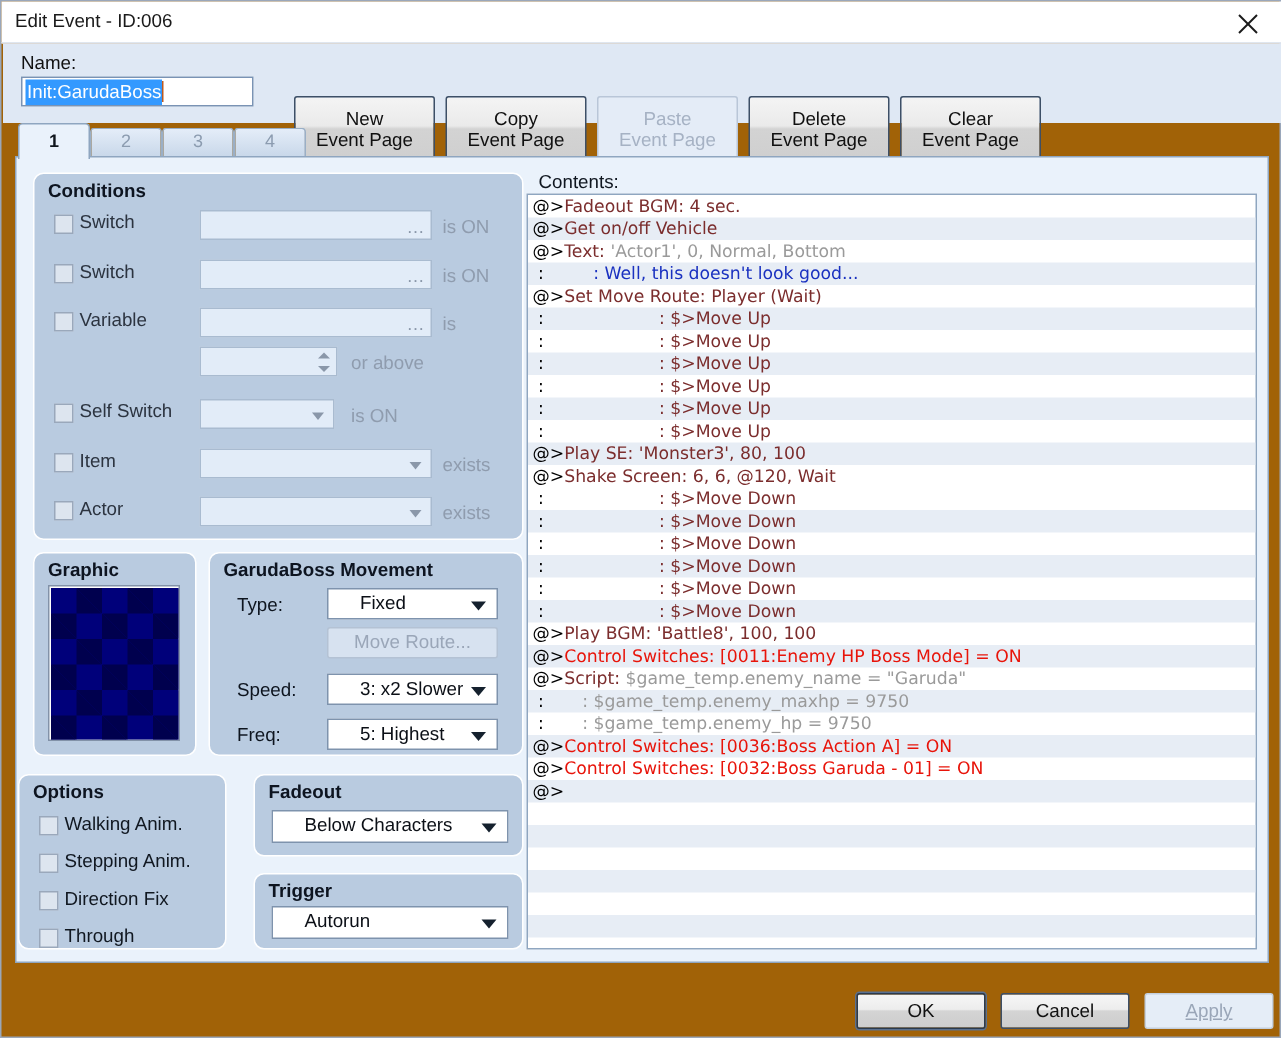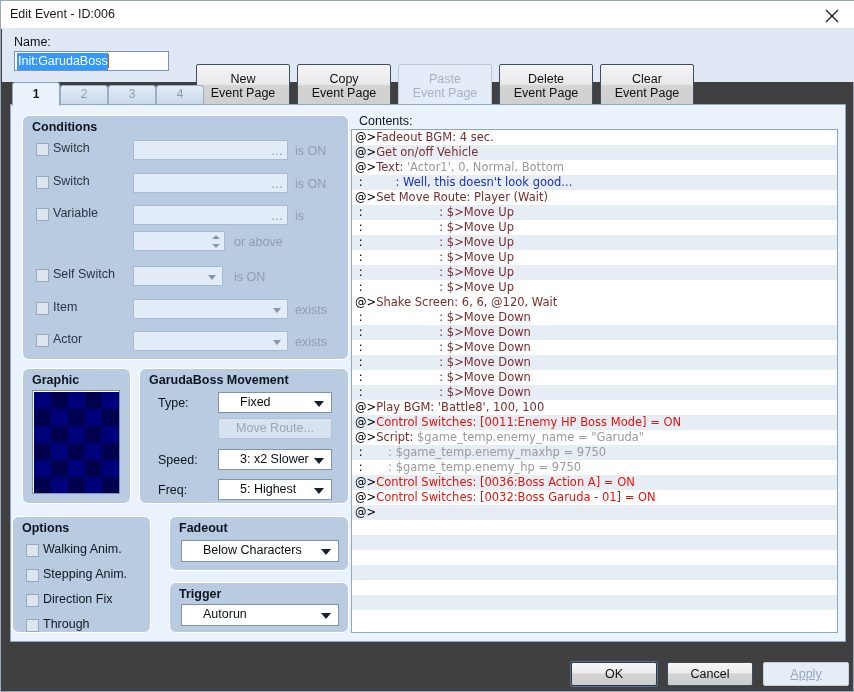--- a/index.html
+++ b/index.html
@@ -9,21 +9,21 @@
     overflow: hidden;
     background: #c3d0e2;
     font-family: "Liberation Sans", sans-serif;
     font-size: 12px;
     color: #0b0b0b;
   }
   #window {
     position: relative;
     width: 854px; height: 692px;
     box-sizing: border-box;
-    background: #404040;
+    background: #a16207;
     border: 1px solid #9aa7ba;
   }
 
   
   #titlebar {
     position: absolute; left: 0; top: 0;
     width: 854px; height: 28px;
     background: #ffffff;
     border-bottom: 1px solid #dfe6ef;
     box-sizing: border-box;
@@ -520,20 +520,21 @@
         <div class="cline alt"><span class="at">@&gt;</span><span class="cmd">Get on/off Vehicle</span></div>
         <div class="cline"><span class="at">@&gt;</span><span class="cmd">Text: </span><span class="param">'Actor1', 0, Normal, Bottom</span></div>
         <div class="cline alt"><span class="at"> : </span><span class="dlg">        : Well, this doesn't look good...</span></div>
         <div class="cline"><span class="at">@&gt;</span><span class="cmd">Set Move Route: Player (Wait)</span></div>
         <div class="cline alt"><span class="at"> : </span><span class="cmd">                    : $&gt;Move Up</span></div>
         <div class="cline"><span class="at"> : </span><span class="cmd">                    : $&gt;Move Up</span></div>
         <div class="cline alt"><span class="at"> : </span><span class="cmd">                    : $&gt;Move Up</span></div>
         <div class="cline"><span class="at"> : </span><span class="cmd">                    : $&gt;Move Up</span></div>
         <div class="cline alt"><span class="at"> : </span><span class="cmd">                    : $&gt;Move Up</span></div>
         <div class="cline"><span class="at"> : </span><span class="cmd">                    : $&gt;Move Up</span></div>
+        <div class="cline alt"><span class="at">@&gt;</span><span class="cmd">Play SE: 'Monster3', 80, 100</span></div>
         <div class="cline"><span class="at">@&gt;</span><span class="cmd">Shake Screen: 6, 6, @120, Wait</span></div>
         <div class="cline"><span class="at"> : </span><span class="cmd">                    : $&gt;Move Down</span></div>
         <div class="cline alt"><span class="at"> : </span><span class="cmd">                    : $&gt;Move Down</span></div>
         <div class="cline"><span class="at"> : </span><span class="cmd">                    : $&gt;Move Down</span></div>
         <div class="cline alt"><span class="at"> : </span><span class="cmd">                    : $&gt;Move Down</span></div>
         <div class="cline"><span class="at"> : </span><span class="cmd">                    : $&gt;Move Down</span></div>
         <div class="cline alt"><span class="at"> : </span><span class="cmd">                    : $&gt;Move Down</span></div>
         <div class="cline"><span class="at">@&gt;</span><span class="cmd">Play BGM: 'Battle8', 100, 100</span></div>
         <div class="cline alt"><span class="at">@&gt;</span><span class="sw">Control Switches: [0011:Enemy HP Boss Mode] = ON</span></div>
         <div class="cline"><span class="at">@&gt;</span><span class="cmd">Script: </span><span class="param">$game_temp.enemy_name = "Garuda"</span></div>

